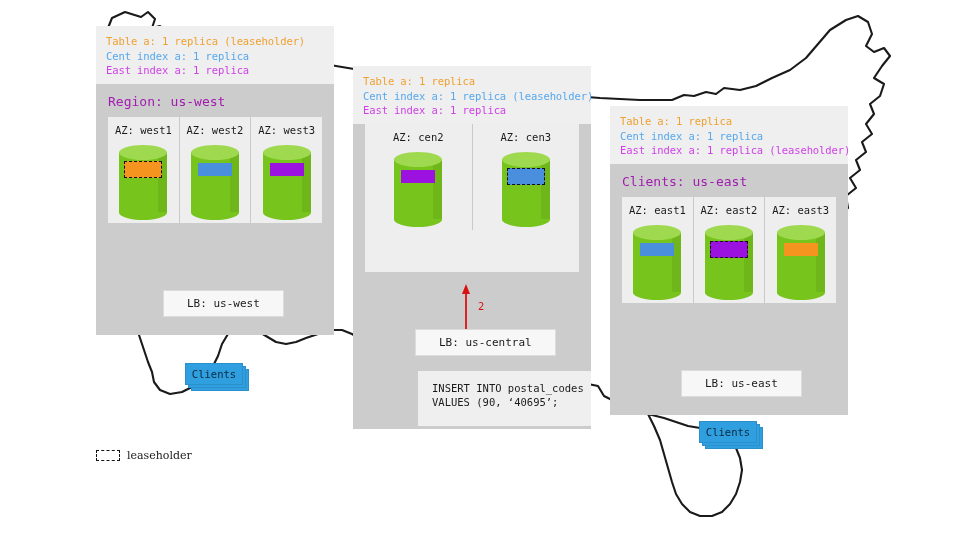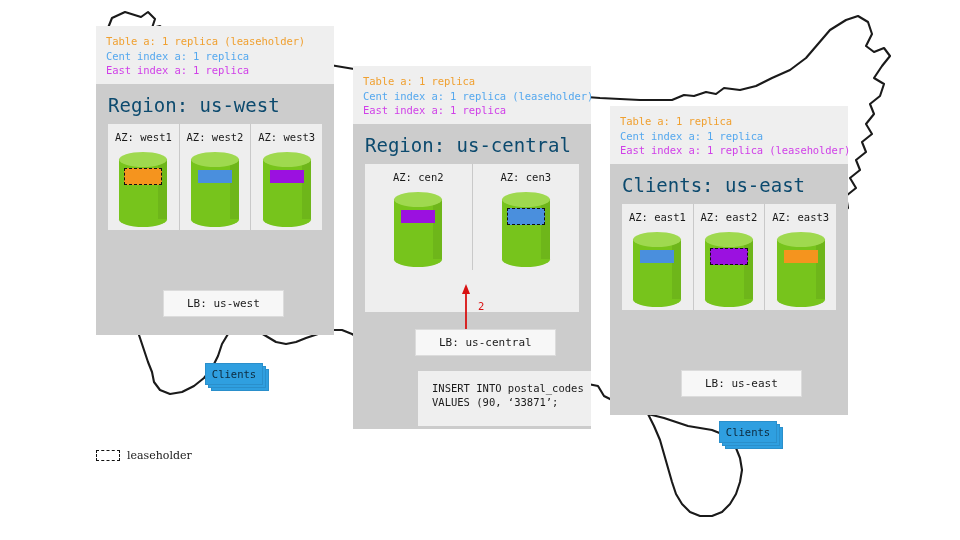--- a/index.html
+++ b/index.html
@@ -39,22 +39,22 @@
   }
   .rl-table   { color: #f0a030; }
   .rl-cent    { color: #55a8ee; }
   .rl-east    { color: #d040e8; }
 
   .region-body {
     background: #cccccc;
     padding: 0;
   }
   .region-title {
-    font-size: 19px;
-    color: #0c4a6e;
+    font-size: 13px;
+    color: #a21caf;
     padding: 10px 12px 8px 12px;
     white-space: nowrap;
   }
 
   .az-row {
     display: flex;
     background: #eeeeee;
     margin: 0 12px;
   }
   .az-cell {
@@ -135,21 +135,20 @@
     color: #1a1a1a;
     padding: 6px 23px;
     white-space: nowrap;
   }
 
   
   .clients-stack {
     position: absolute;
     width: 38px;
     height: 26px;
-    margin-left: 20px;
   }
   .clients-stack .sheet {
     position: absolute;
     width: 58px;
     height: 22px;
     background: #2f9fe0;
     border: 1px solid #2a8fcb;
     box-sizing: border-box;
   }
   .clients-stack .s3 { left: 6px; top: 6px; }
@@ -298,21 +297,20 @@
     </div>
   </div>
 
   <div class="region-card" style="left:353px; top:66px; width:238px;">
     <div class="replica-legend">
       <div class="rl-table">Table a: 1 replica</div>
       <div class="rl-cent">Cent index a: 1 replica (leaseholder)</div>
       <div class="rl-east">East index a: 1 replica</div>
     </div>
     <div class="region-body" style="height:305px; position:relative;">
-      <div class="region-title">Region: us-central</div>
       <div class="az-row" style="padding-bottom:42px;">
 
 
         <div class="az-cell">
           <div class="az-label">AZ: cen2</div>
           <div class="cyl">
             <div class="cyl-bottom"></div>
             <div class="cyl-body"></div>
             <div class="cyl-shade"></div>
             <div class="cyl-top"></div>
@@ -343,21 +341,21 @@
 
       <div class="clients-stack" style="left:86px; top:255px;">
         <div class="sheet s3"></div>
         <div class="sheet s2"></div>
         <div class="sheet s1">Clients</div>
       </div>
     </div>
   </div>
 
   <div class="sql-panel" style="left:418px; top:371px; width:173px; height:55px;">INSERT INTO postal_codes
-VALUES (90, ‘33871’;</div>
+VALUES (90, ‘40695’;</div>
 
   <div class="region-card" style="left:610px; top:106px; width:238px;">
     <div class="replica-legend">
       <div class="rl-table">Table a: 1 replica</div>
       <div class="rl-cent">Cent index a: 1 replica</div>
       <div class="rl-east">East index a: 1 replica (leaseholder)</div>
     </div>
     <div class="region-body" style="height:251px; position:relative;">
       <div class="region-title">Clients: us-east</div>
       <div class="az-row">

